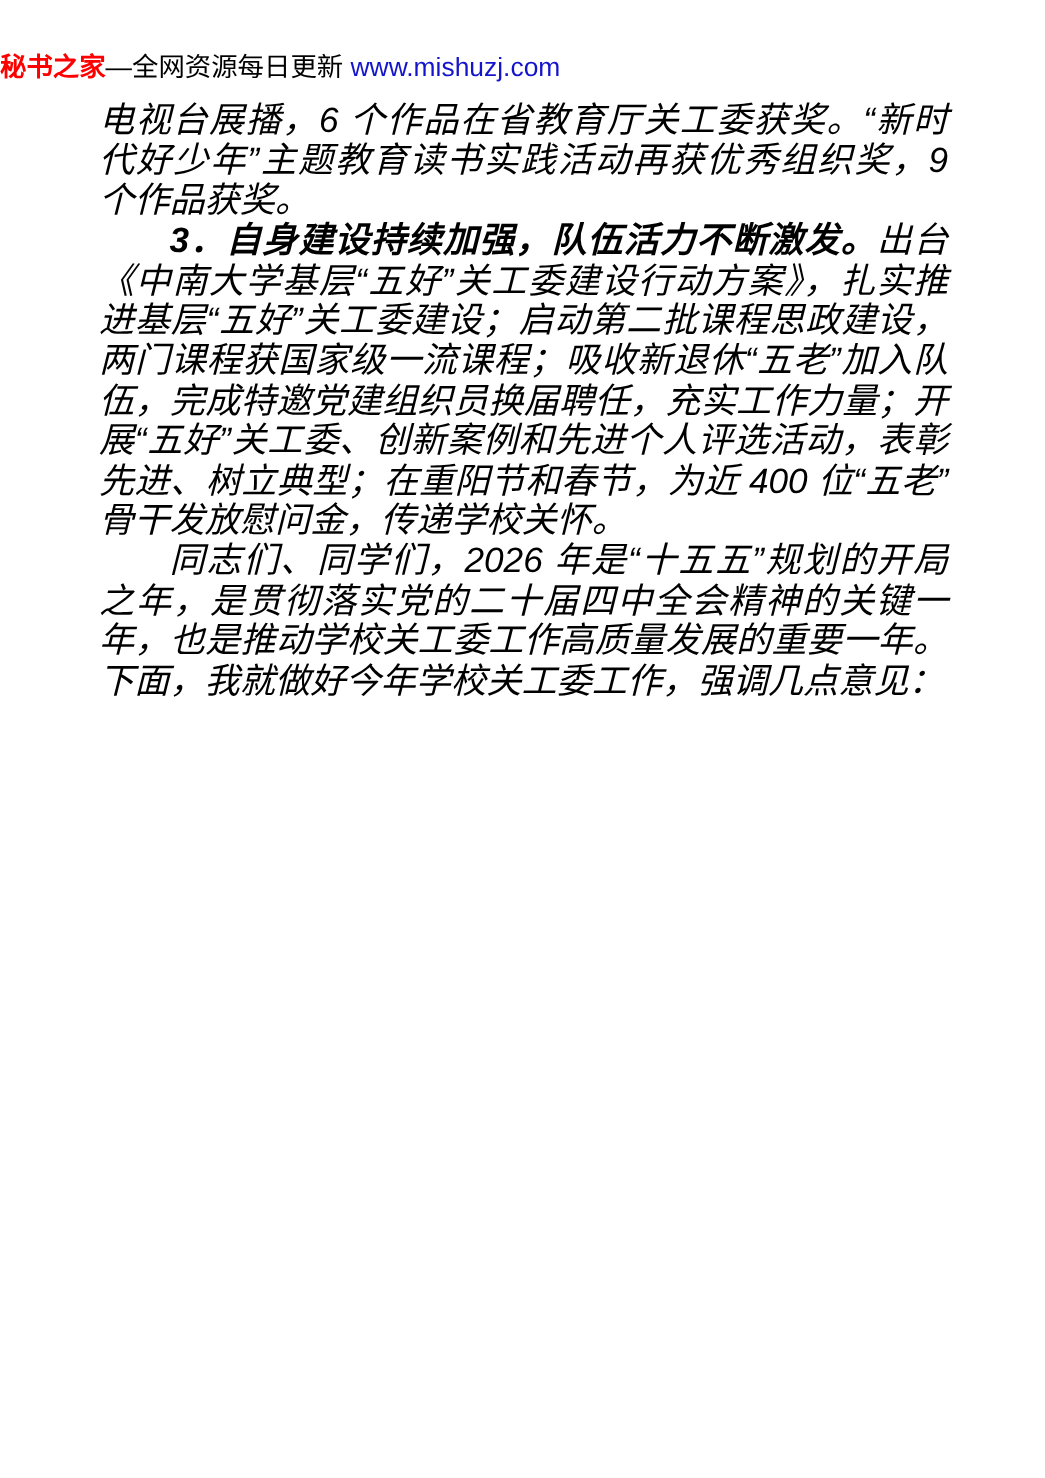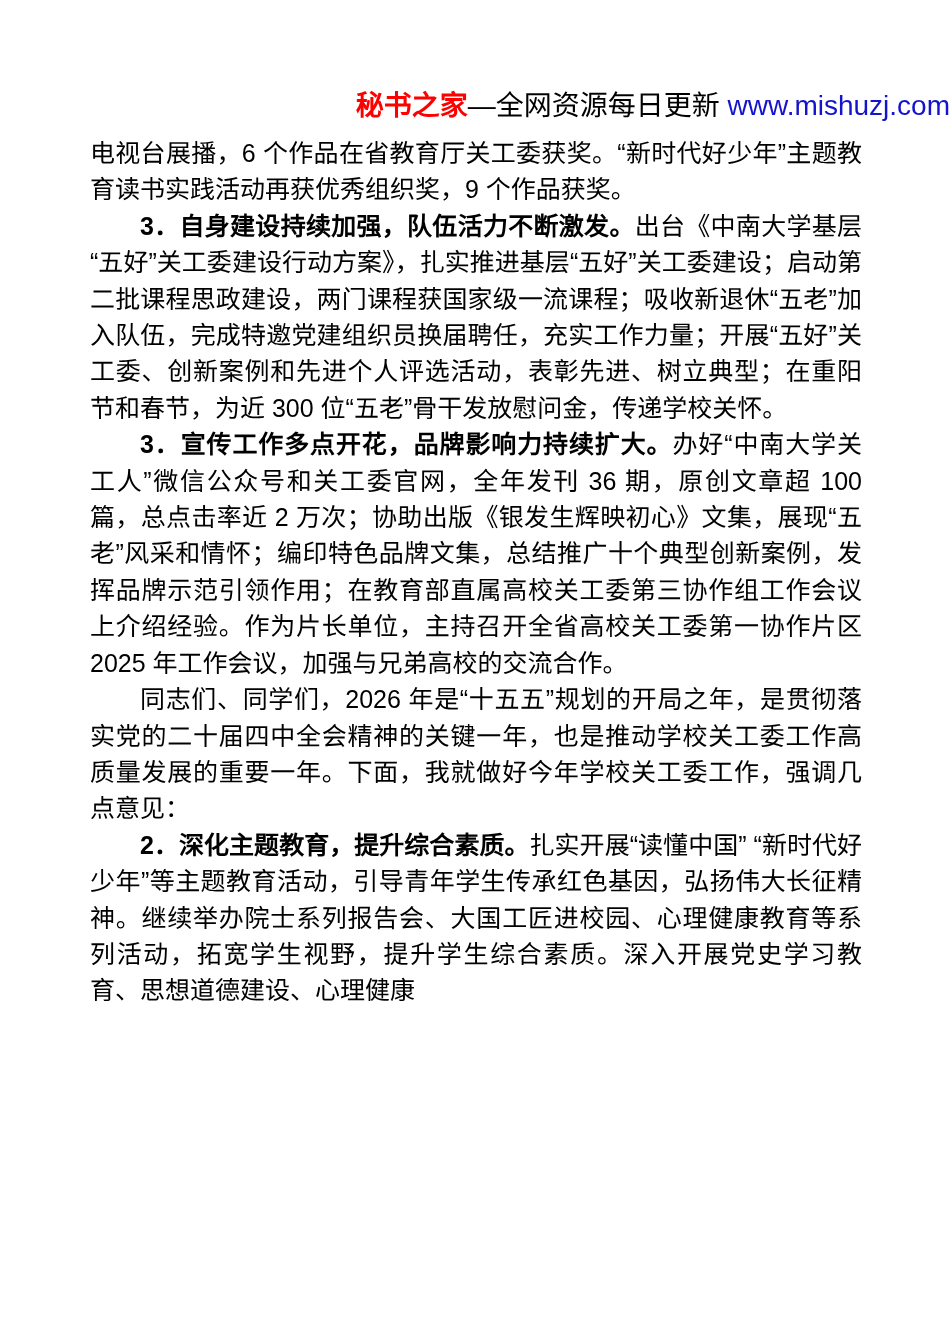--- a/index.html
+++ b/index.html
@@ -11,71 +11,70 @@
     font-family: "Liberation Sans", "DejaVu Sans", sans-serif;
     overflow: hidden;
   }
   .page {
     position: relative;
     width: 950px;
     height: 1344px;
     background: #ffffff;
   }
   .doc-header {
-    padding-top: 87px;
-    text-align: right;
-    font-size: 28px;
+    padding-top: 43px;
+    text-align: left;
+    font-size: 24px;
     line-height: 37px;
     white-space: nowrap;
   }
   .brand {
     color: #fe0000;
     font-weight: 700;
   }
   .tagline {
     color: #000000;
     font-weight: 400;
   }
   .url {
     color: #1414cc;
     font-weight: 400;
     text-decoration: none;
     cursor: pointer;
   }
   .doc-body {
     margin: 11px 88px 12px 90px;
     width: 772px;
-    font-size: 25px;
+    font-size: 32px;
     line-height: 36.4px;
     text-align: justify;
+    font-style: italic;
   }
   .para {
     margin: 0;
     padding: 0;
     text-indent: 2em;
   }
   .para.no-indent { text-indent: 0; }
   .lead { font-weight: 700; }
 </style>
 </head>
 <body>
 
 <div class="page">
 
   <div class="doc-header"><span class="brand">秘书之家</span><span class="tagline">—全网资源每日更新 </span><span class="url">www.mishuzj.com</span></div>
 
   <div class="doc-body">
 
     <p class="para no-indent"><span>电视台展播，6 个作品在省教育厅关工委获奖。“新时代好少年”主题教育读书实践活动再获优秀组织奖，9 个作品获奖。</span></p>
 
-    <p class="para"><span class="lead">3．自身建设持续加强，队伍活力不断激发。</span><span>出台《中南大学基层“五好”关工委建设行动方案》，扎实推进基层“五好”关工委建设；启动第二批课程思政建设，两门课程获国家级一流课程；吸收新退休“五老”加入队伍，完成特邀党建组织员换届聘任，充实工作力量；开展“五好”关工委、创新案例和先进个人评选活动，表彰先进、树立典型；在重阳节和春节，为近 300 位“五老”骨干发放慰问金，传递学校关怀。</span></p>
+    <p class="para"><span class="lead">3．自身建设持续加强，队伍活力不断激发。</span><span>出台《中南大学基层“五好”关工委建设行动方案》，扎实推进基层“五好”关工委建设；启动第二批课程思政建设，两门课程获国家级一流课程；吸收新退休“五老”加入队伍，完成特邀党建组织员换届聘任，充实工作力量；开展“五好”关工委、创新案例和先进个人评选活动，表彰先进、树立典型；在重阳节和春节，为近 400 位“五老”骨干发放慰问金，传递学校关怀。</span></p>
 
-    <p class="para"><span class="lead">3．宣传工作多点开花，品牌影响力持续扩大。</span><span>办好“中南大学关工人”微信公众号和关工委官网，全年发刊 36 期，原创文章超 100 篇，总点击率近 2 万次；协助出版《银发生辉映初心》文集，展现“五老”风采和情怀；编印特色品牌文集，总结推广十个典型创新案例，发挥品牌示范引领作用；在教育部直属高校关工委第三协作组工作会议上介绍经验。作为片长单位，主持召开全省高校关工委第一协作片区 2025 年工作会议，加强与兄弟高校的交流合作。</span></p>
 
 
     <p class="para"><span>同志们、同学们，2026 年是“十五五”规划的开局之年，是贯彻落实党的二十届四中全会精神的关键一年，也是推动学校关工委工作高质量发展的重要一年。下面，我就做好今年学校关工委工作，强调几点意见：</span></p>
 
 
-    <p class="para"><span class="lead">2．深化主题教育，提升综合素质。</span><span>扎实开展“读懂中国” “新时代好少年”等主题教育活动，引导青年学生传承红色基因，弘扬伟大长征精神。继续举办院士系列报告会、大国工匠进校园、心理健康教育等系列活动，拓宽学生视野，提升学生综合素质。深入开展党史学习教育、思想道德建设、心理健康</span></p>
 
   </div>
 
 </div>
 
 </body></html>

